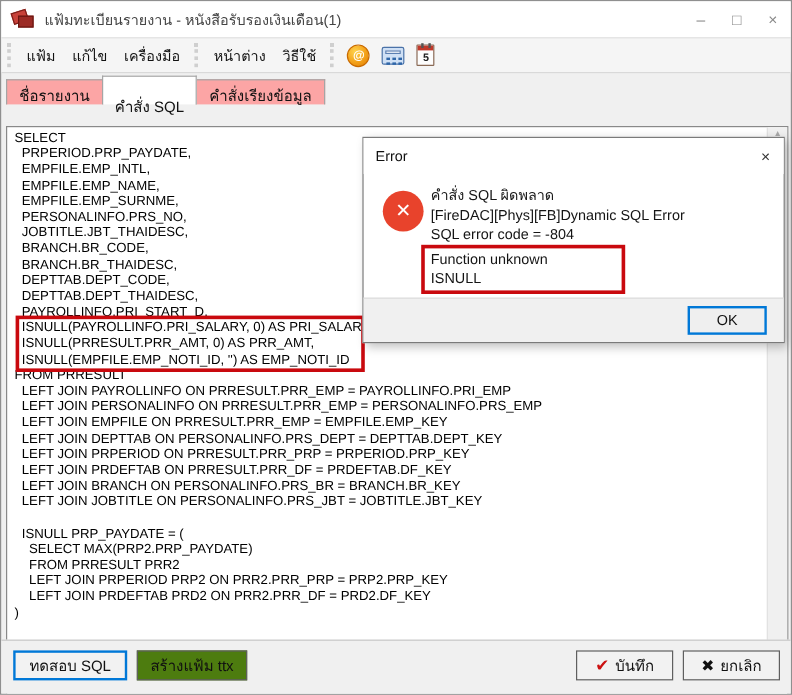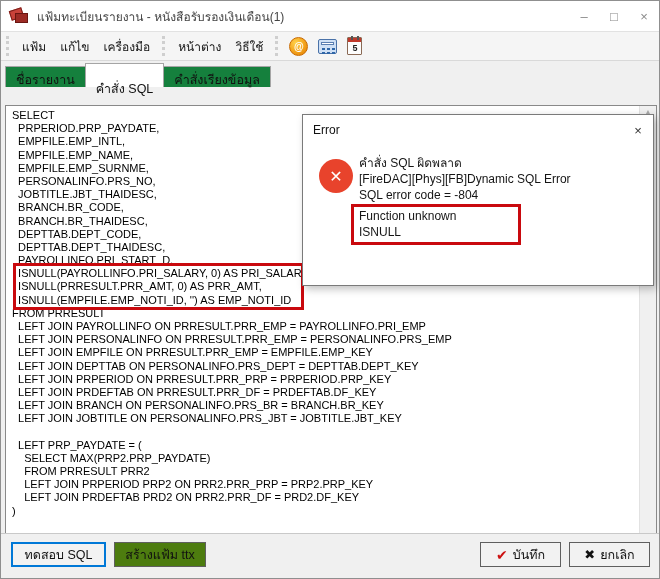--- a/index.html
+++ b/index.html
@@ -38,21 +38,21 @@
                 box-shadow:5px 0 #2f66a8, 10px 0 #2f66a8, 0 4px #2f66a8, 5px 4px #2f66a8, 10px 4px #2f66a8; }
   .cal { position:relative; width:15px; height:18px; background:#fdfdfd; border:1px solid #8a6a55; border-radius:1px;
          font-size:9px; font-weight:bold; color:#222; display:flex; align-items:flex-end; justify-content:center; }
   .cal .top { position:absolute; left:0; top:0; width:100%; height:4px; background:#c0392b; }
   .cal .ring { position:absolute; top:-2px; left:3px; width:2px; height:4px; background:#555;
                box-shadow:6px 0 #555; }
   .cal .day { line-height:12px; }
 
   
   .tabbar { position:absolute; left:4px; top:62px; height:24px; display:flex; align-items:flex-end; }
-  .tab { font-size:12.5px; color:#111; background:#15803d; border:1px solid #a5a5a5; border-bottom:none;
+  .tab { font-size:12.5px; color:#111; background:#fca5a5; border:1px solid #a5a5a5; border-bottom:none;
          padding:3px 10px 4px 10px; margin-right:-1px; height:21px; }
   .tab.active { background:#ffffff; height:24px; padding-top:15px; position:relative; z-index:3; }
 
   
   .editor { position:absolute; left:4px; top:85px; width:652px; height:572px;
             background:#ffffff; border:1px solid #898989;margin-top:19px; }
   .sql-lines { position:absolute; left:0; top:0; right:17px; bottom:17px; overflow:hidden;
                padding:3px 0 0 6px; font-size:11px; line-height:13.2px; color:#000; }
   .sql-line { white-space:pre; height:13.2px; }
   .sql-annotation { position:absolute; left:7px; top:157px; width:291px; height:47px;
@@ -169,21 +169,21 @@
         <div class="sql-line">FROM PRRESULT</div>
         <div class="sql-line">  LEFT JOIN PAYROLLINFO ON PRRESULT.PRR_EMP = PAYROLLINFO.PRI_EMP</div>
         <div class="sql-line">  LEFT JOIN PERSONALINFO ON PRRESULT.PRR_EMP = PERSONALINFO.PRS_EMP</div>
         <div class="sql-line">  LEFT JOIN EMPFILE ON PRRESULT.PRR_EMP = EMPFILE.EMP_KEY</div>
         <div class="sql-line">  LEFT JOIN DEPTTAB ON PERSONALINFO.PRS_DEPT = DEPTTAB.DEPT_KEY</div>
         <div class="sql-line">  LEFT JOIN PRPERIOD ON PRRESULT.PRR_PRP = PRPERIOD.PRP_KEY</div>
         <div class="sql-line">  LEFT JOIN PRDEFTAB ON PRRESULT.PRR_DF = PRDEFTAB.DF_KEY</div>
         <div class="sql-line">  LEFT JOIN BRANCH ON PERSONALINFO.PRS_BR = BRANCH.BR_KEY</div>
         <div class="sql-line">  LEFT JOIN JOBTITLE ON PERSONALINFO.PRS_JBT = JOBTITLE.JBT_KEY</div>
         <div class="sql-line"></div>
-        <div class="sql-line">  LEFT PRP_PAYDATE = (</div>
+        <div class="sql-line">  ISNULL PRP_PAYDATE = (</div>
         <div class="sql-line">    SELECT MAX(PRP2.PRP_PAYDATE)</div>
         <div class="sql-line">    FROM PRRESULT PRR2</div>
         <div class="sql-line">    LEFT JOIN PRPERIOD PRP2 ON PRR2.PRR_PRP = PRP2.PRP_KEY</div>
         <div class="sql-line">    LEFT JOIN PRDEFTAB PRD2 ON PRR2.PRR_DF = PRD2.DF_KEY</div>
         <div class="sql-line">)</div>
       </div>
     <div class="sql-annotation"></div>
     <div class="vscroll">
       <span class="scroll-arrow">▲</span>
       <span class="scroll-arrow">▼</span>
@@ -214,15 +214,18 @@
     <div class="err-icon">✕</div>
     <div class="dlg-lines">
       <div>คำสั่ง SQL ผิดพลาด</div>
       <div>[FireDAC][Phys][FB]Dynamic SQL Error</div>
       <div>SQL error code = -804</div>
       <div class="dlg-annotation">
         <div>Function unknown</div>
         <div>ISNULL</div>
       </div>
     </div>
+    <div class="dlg-footer">
+      <button class="dlg-ok">OK</button>
+    </div>
   </div>
 
 </div>
 
 </body></html>

